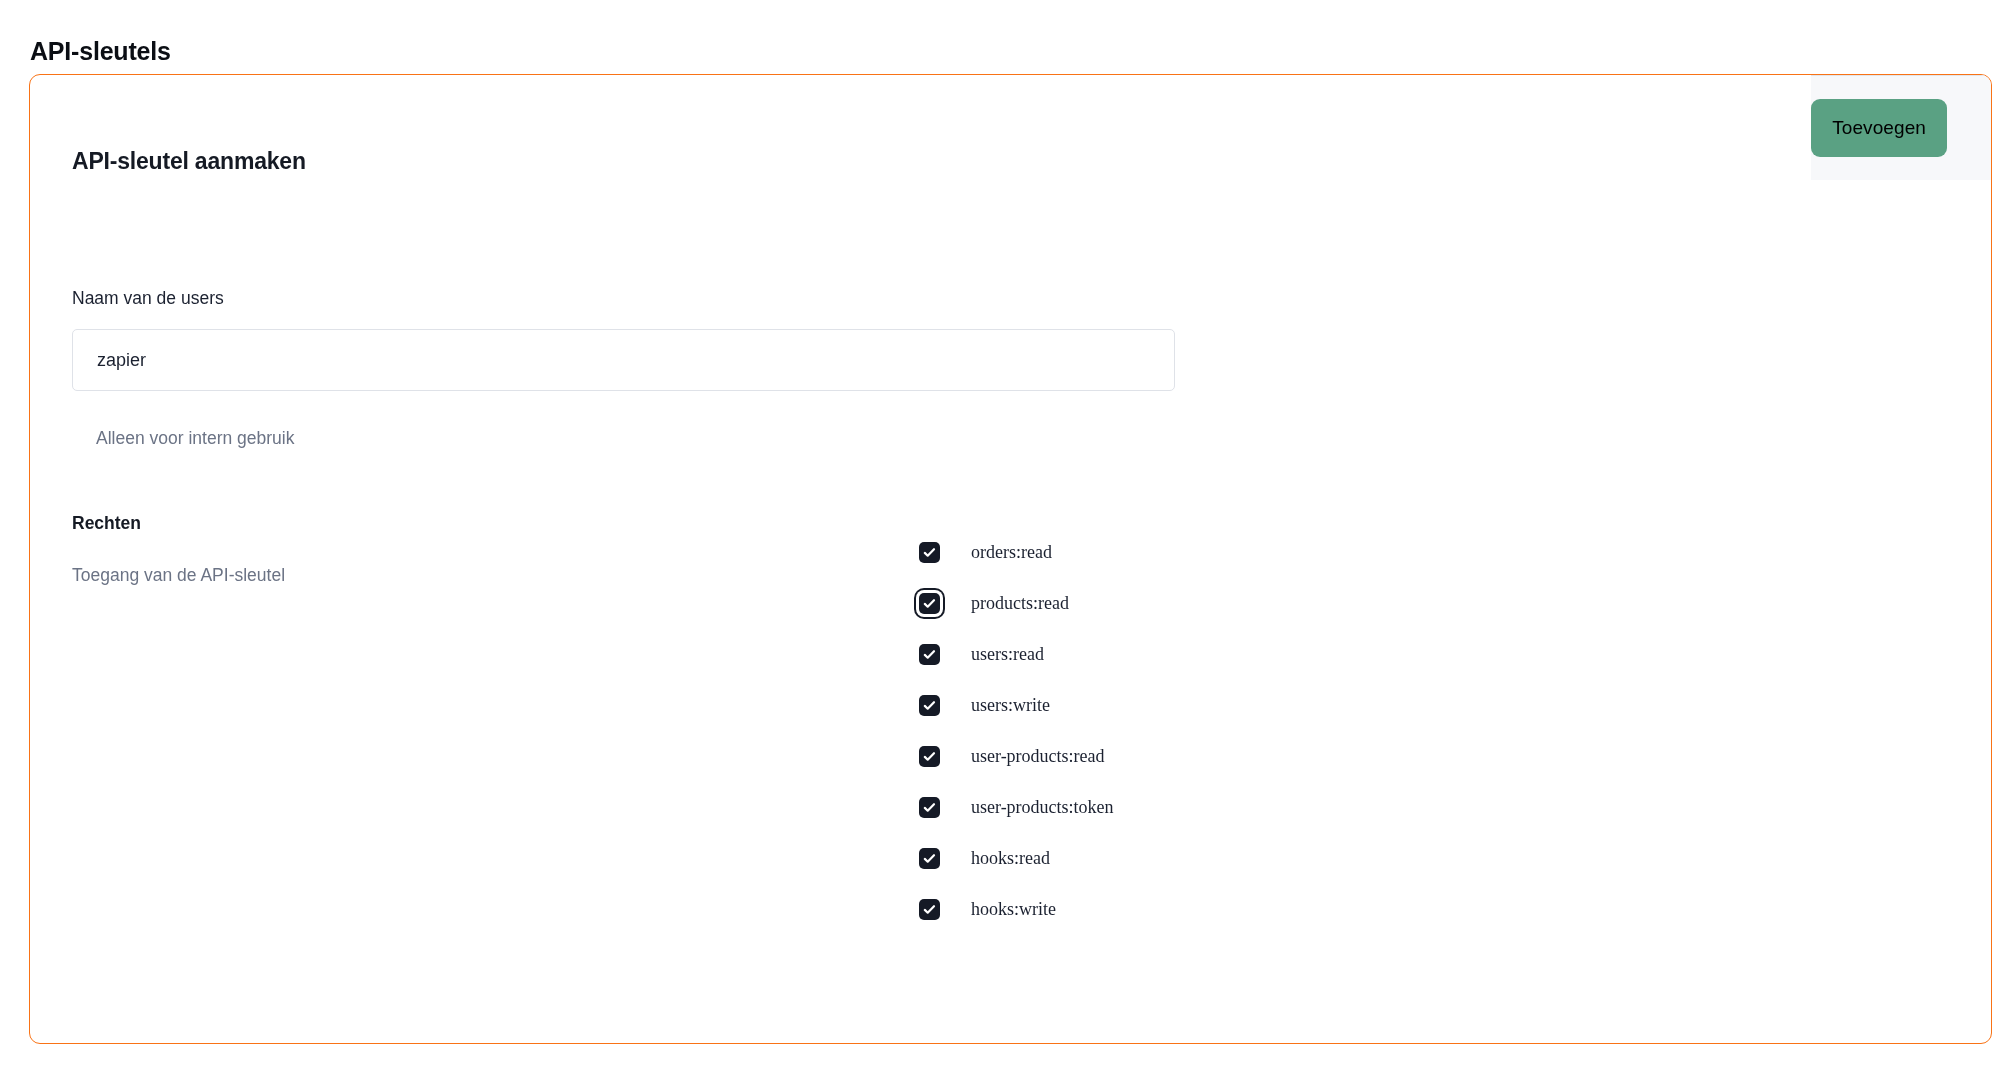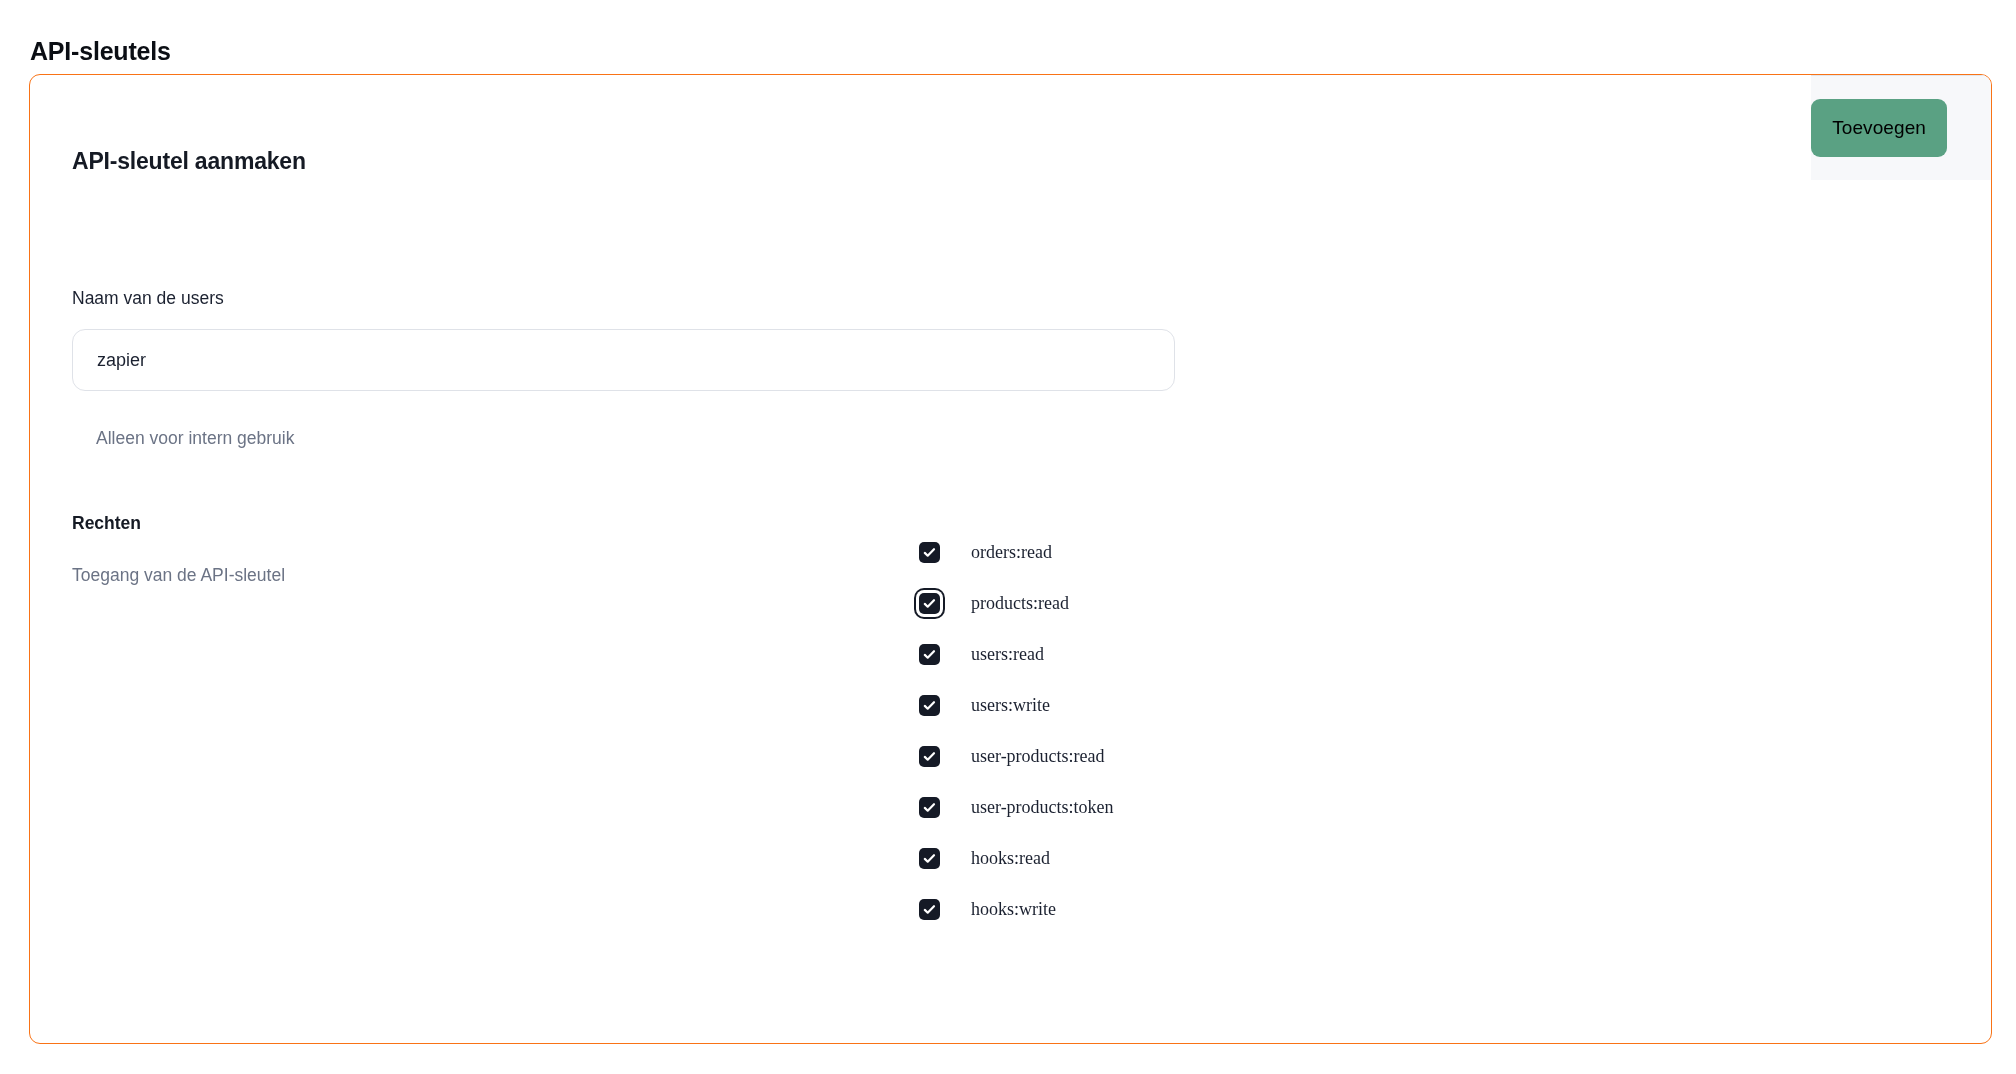--- a/index.html
+++ b/index.html
@@ -74,21 +74,21 @@
     color: #1b2130;
   }
 
   .text-input {
     position: absolute;
     left: 42px;
     top: 254px;
     width: 1103px;
     height: 62px;
     border: 1px solid #dfe2e8;
-    border-radius: 13px;
+    border-radius: 5px;
     background: #ffffff;
     font-family: "Liberation Sans", sans-serif;
     font-size: 18px;
     color: #1b2130;
     padding: 0 24px;
     outline: none;
   }
   .text-input::placeholder { color: #9aa2b1; }
 
   .field-help {

